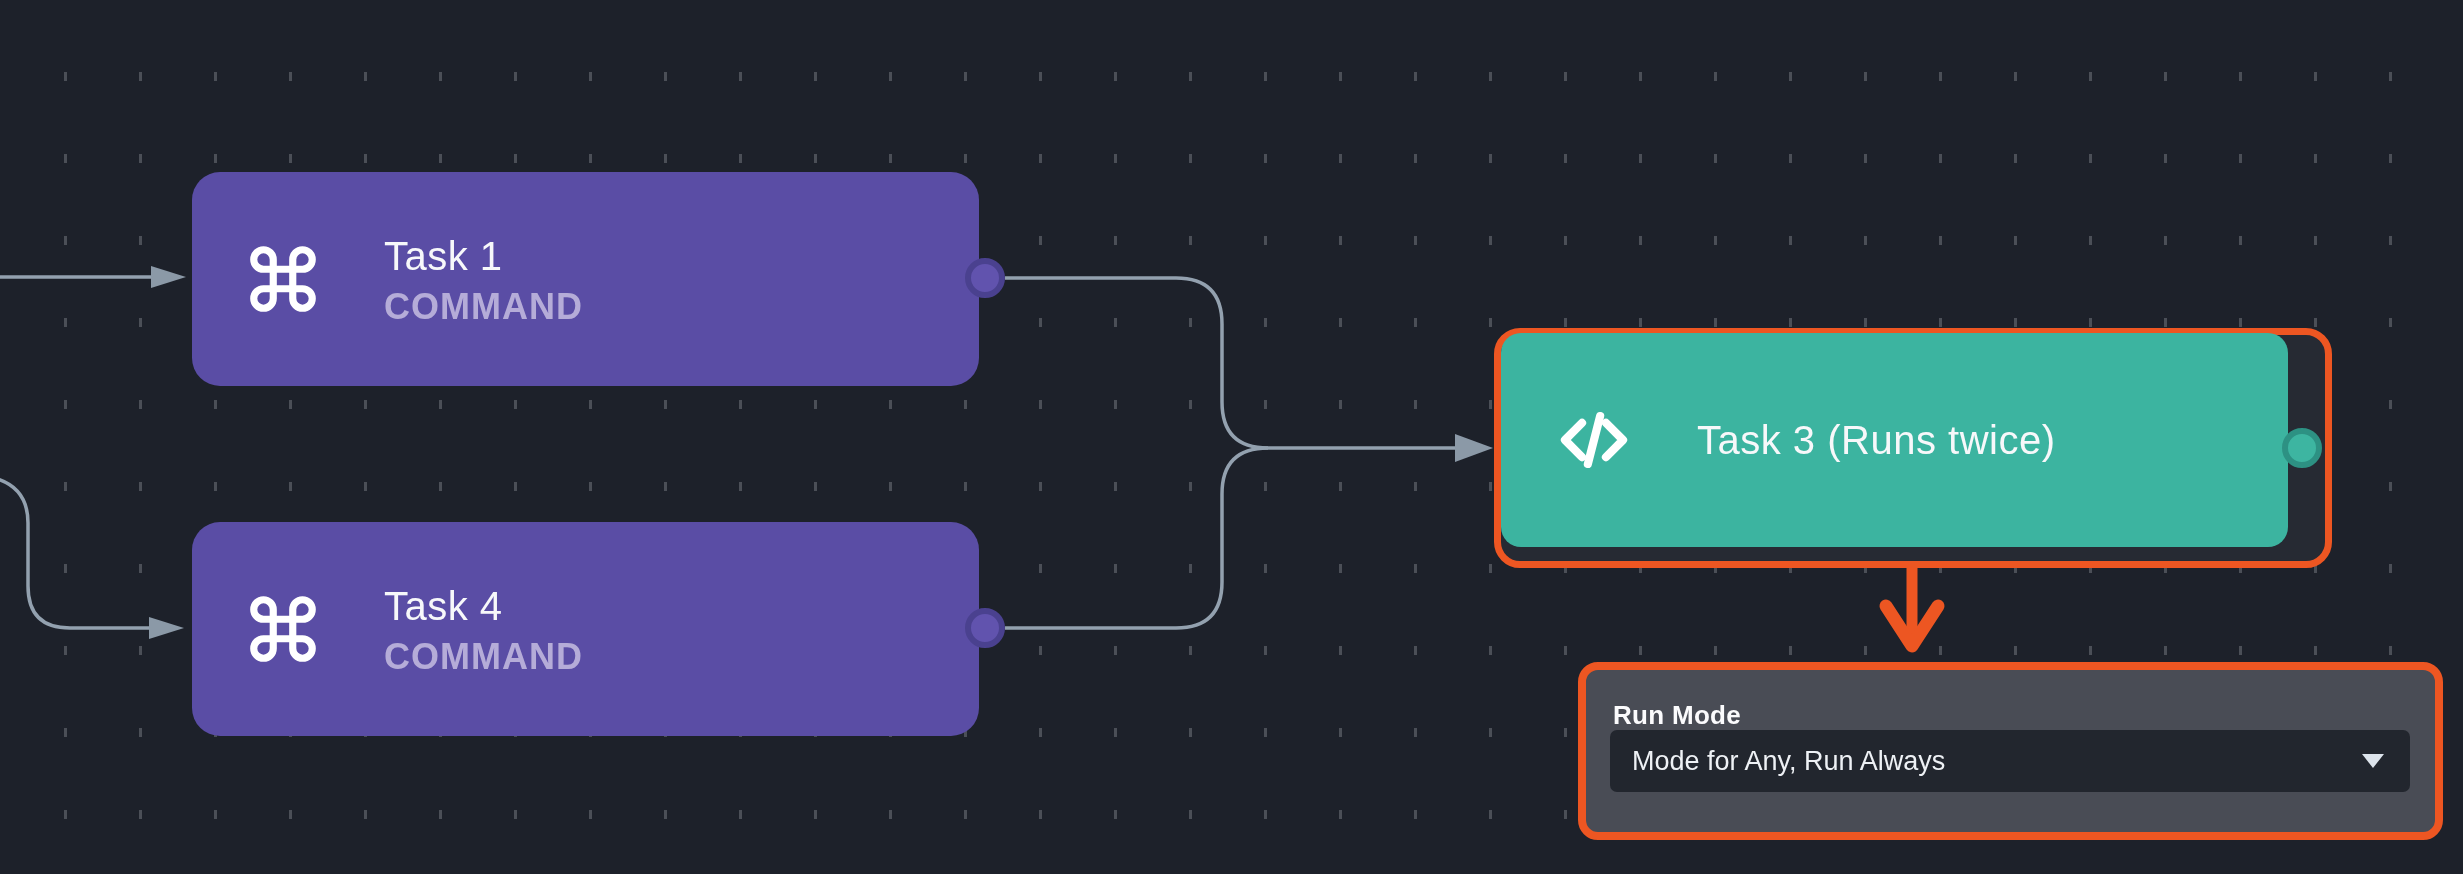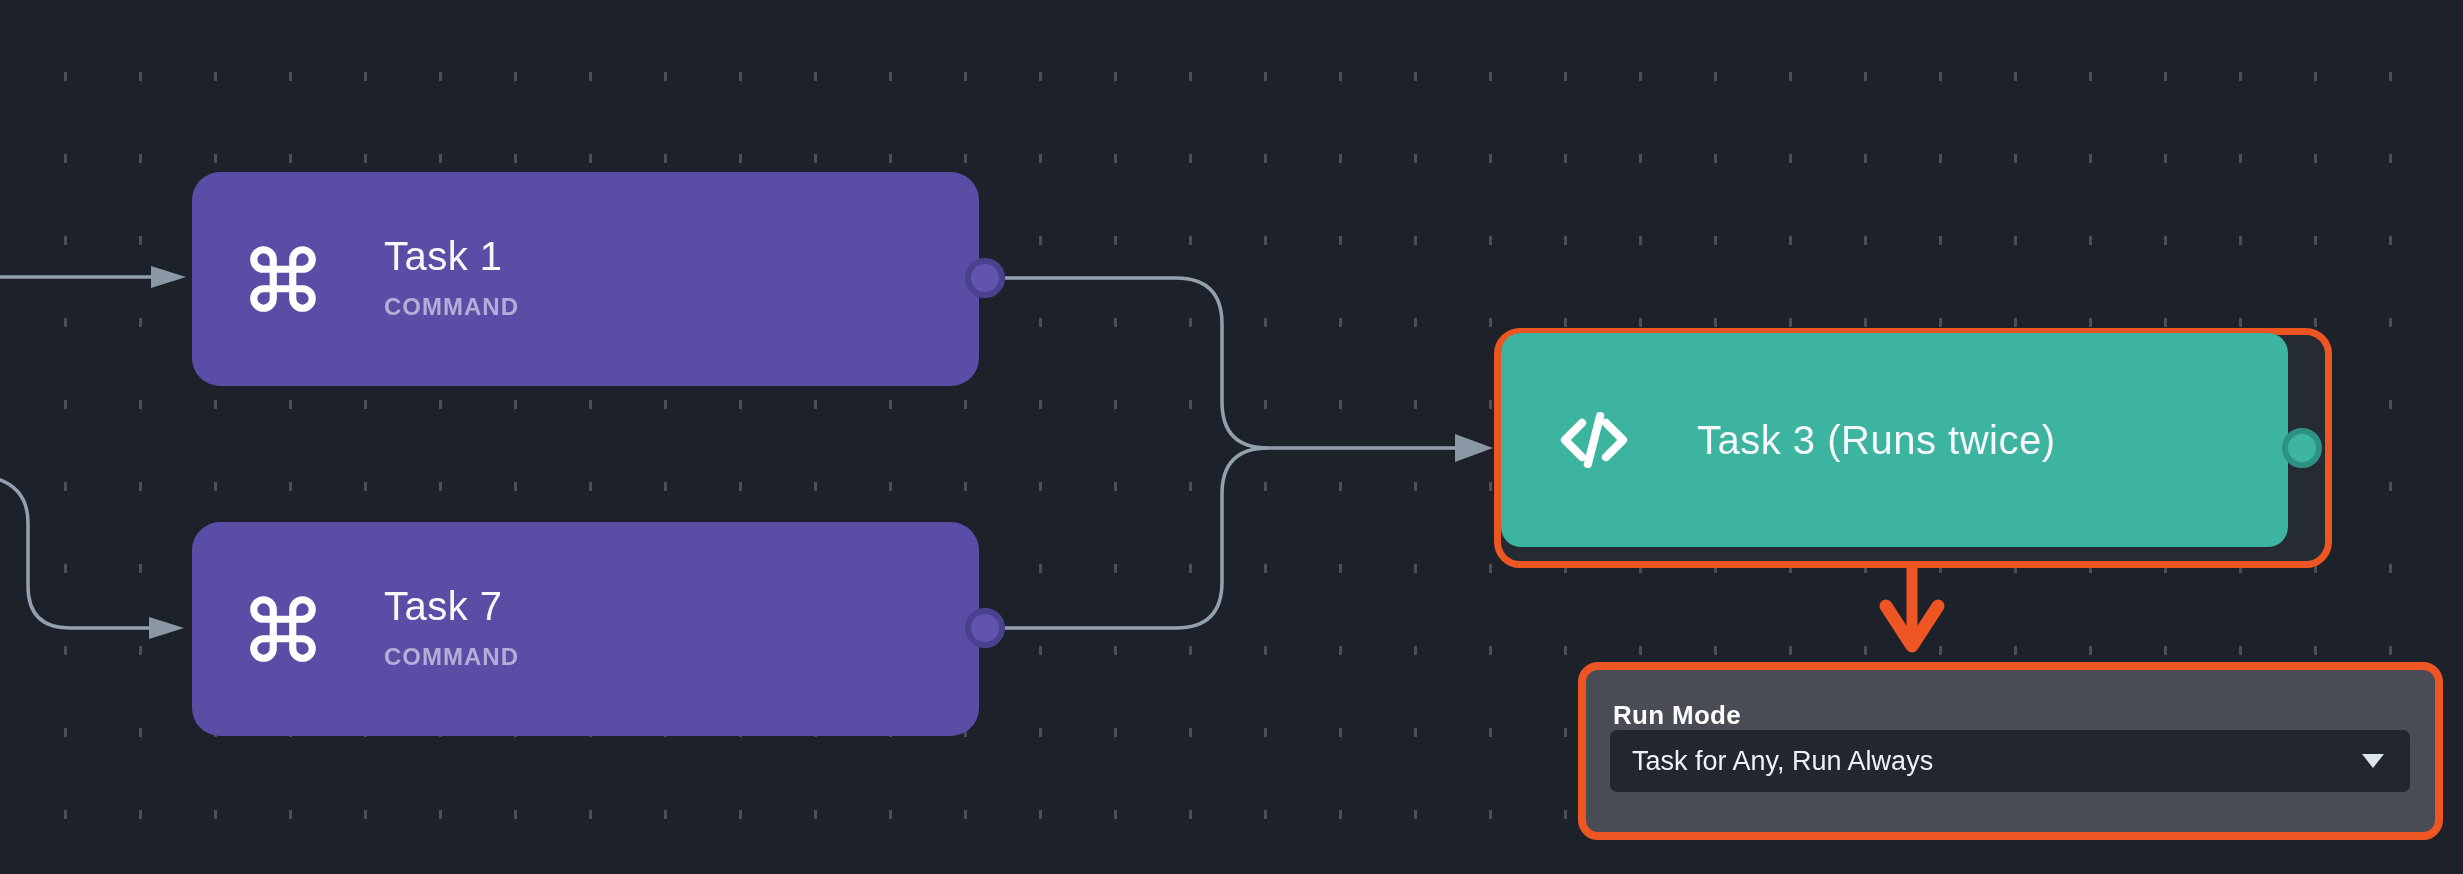--- a/index.html
+++ b/index.html
@@ -14,21 +14,21 @@
   .node{
     position:absolute;width:787px;height:214px;border-radius:28px;
     display:flex;align-items:center;padding-left:52px;box-sizing:border-box;
     z-index:2;
   }
   .node.purple{background:#5a4da5;}
   .node.teal{background:#3cb4a0;border-radius:20px;}
   .node .icon{flex:0 0 auto;margin-right:62px;}
   .ntext{display:flex;flex-direction:column;justify-content:center;}
   .ntitle{font-size:40px;line-height:44px;color:#f7f8fa;font-weight:500;letter-spacing:0.5px;}
-  .nsub{font-size:24px;line-height:34px;font-weight:bold;letter-spacing:1px;margin-top:12px;}
+  .nsub{font-size:36px;line-height:34px;font-weight:bold;letter-spacing:1px;margin-top:12px;}
   .node.purple .nsub{color:#b5acd8;}
   .node.teal .nsub{color:#a0dacd;}
 
   #node-task-1{left:192px;top:172px;}
   #node-task-2{left:192px;top:522px;}
 
   
   .selection-box{
     position:absolute;left:1494px;top:328px;width:838px;height:240px;
     border:7px solid #ed5622;border-radius:26px;background:#262a33;
@@ -106,21 +106,21 @@
       <div class="nsub">COMMAND</div>
     </div>
   </div>
   <div class="port purple" id="port-task-1"></div>
 
   <div class="node purple" id="node-task-2">
     <svg class="icon" width="78" height="78" viewBox="0 0 24 24" fill="none" stroke="#ffffff" stroke-width="2.2" stroke-linecap="round" stroke-linejoin="round">
       <path d="M18 3a3 3 0 0 0-3 3v12a3 3 0 0 0 3 3 3 3 0 0 0 3-3 3 3 0 0 0-3-3H6a3 3 0 0 0-3 3 3 3 0 0 0 3 3 3 3 0 0 0 3-3V6a3 3 0 0 0-3-3 3 3 0 0 0-3 3 3 3 0 0 0 3 3h12a3 3 0 0 0 3-3 3 3 0 0 0-3-3z"></path>
     </svg>
     <div class="ntext">
-      <div class="ntitle">Task 7</div>
+      <div class="ntitle">Task 4</div>
       <div class="nsub">COMMAND</div>
     </div>
   </div>
   <div class="port purple" id="port-task-2"></div>
 
   <div class="selection-box"></div>
   <div class="node teal" id="node-task-3">
     <svg class="icon" width="82" height="82" viewBox="0 0 24 24" fill="none" stroke="#ffffff" stroke-width="2.4" stroke-linecap="round" stroke-linejoin="round">
       <polyline points="8.5 7 3.5 12 8.5 17"></polyline>
       <polyline points="15.5 7 20.5 12 15.5 17"></polyline>
@@ -128,18 +128,18 @@
     </svg>
     <div class="ntext">
       <div class="ntitle">Task 3 (Runs twice)</div>
     </div>
   </div>
   <div class="port teal" id="port-task-3"></div>
 
   <div class="panel">
     <div class="panel-label">Run Mode</div>
     <div class="select">
-      <span class="select-value">Task for Any, Run Always</span>
+      <span class="select-value">Mode for Any, Run Always</span>
       <span class="caret"></span>
     </div>
   </div>
 
 </div>
 
 </body></html>

